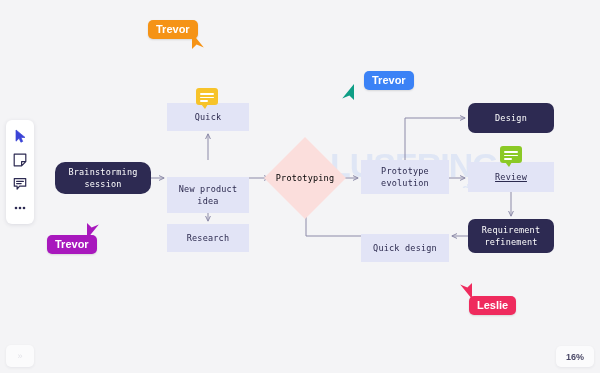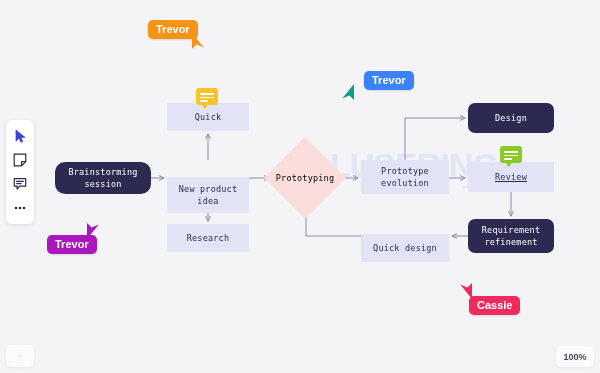--- a/index.html
+++ b/index.html
@@ -303,21 +303,21 @@
           <path d="M17,1 L17,17 L12.4,12.4 L5.2,15.4 Z" fill="#0e9e86"></path>
         </svg>
       </div>
       <div class="collab">
         <div class="tag" style="left: 47px; top: 235px; background: rgb(168, 24, 189);">Trevor</div>
         <svg width="18" height="18" viewBox="0 0 18 18" class="arw" style="left: 86px; top: 222px;">
           <path d="M1,17 L1,1 L5.6,5.6 L12.8,2.6 Z" fill="#a818bd"></path>
         </svg>
       </div>
       <div class="collab">
-        <div class="tag" style="left: 469px; top: 296px; background: rgb(239, 43, 94);">Cassie</div>
+        <div class="tag" style="left: 469px; top: 296px; background: rgb(239, 43, 94);">Leslie</div>
         <svg width="18" height="18" viewBox="0 0 18 18" class="arw" style="left: 455px; top: 282px;">
           <path d="M17,17 L17,1 L12.4,5.6 L5.2,2.6 Z" fill="#ef2b5e"></path>
         </svg>
       </div>
     </div>
 
   <div id="toolrail">
 
     <div class="tool">
       <svg width="13" height="14" viewBox="0 0 13 14">
@@ -345,16 +345,16 @@
         <circle cx="11" cy="3" r="1.3" fill="#2d2a52"></circle>
       </svg>
     </div>
   </div>
 
   <div id="panel-toggle">
     <span>»</span>
   </div>
 
   <div id="zoom-indicator">
-    <span>100%</span>
+    <span>16%</span>
   </div>
 
 </div>
 
 </body></html>

